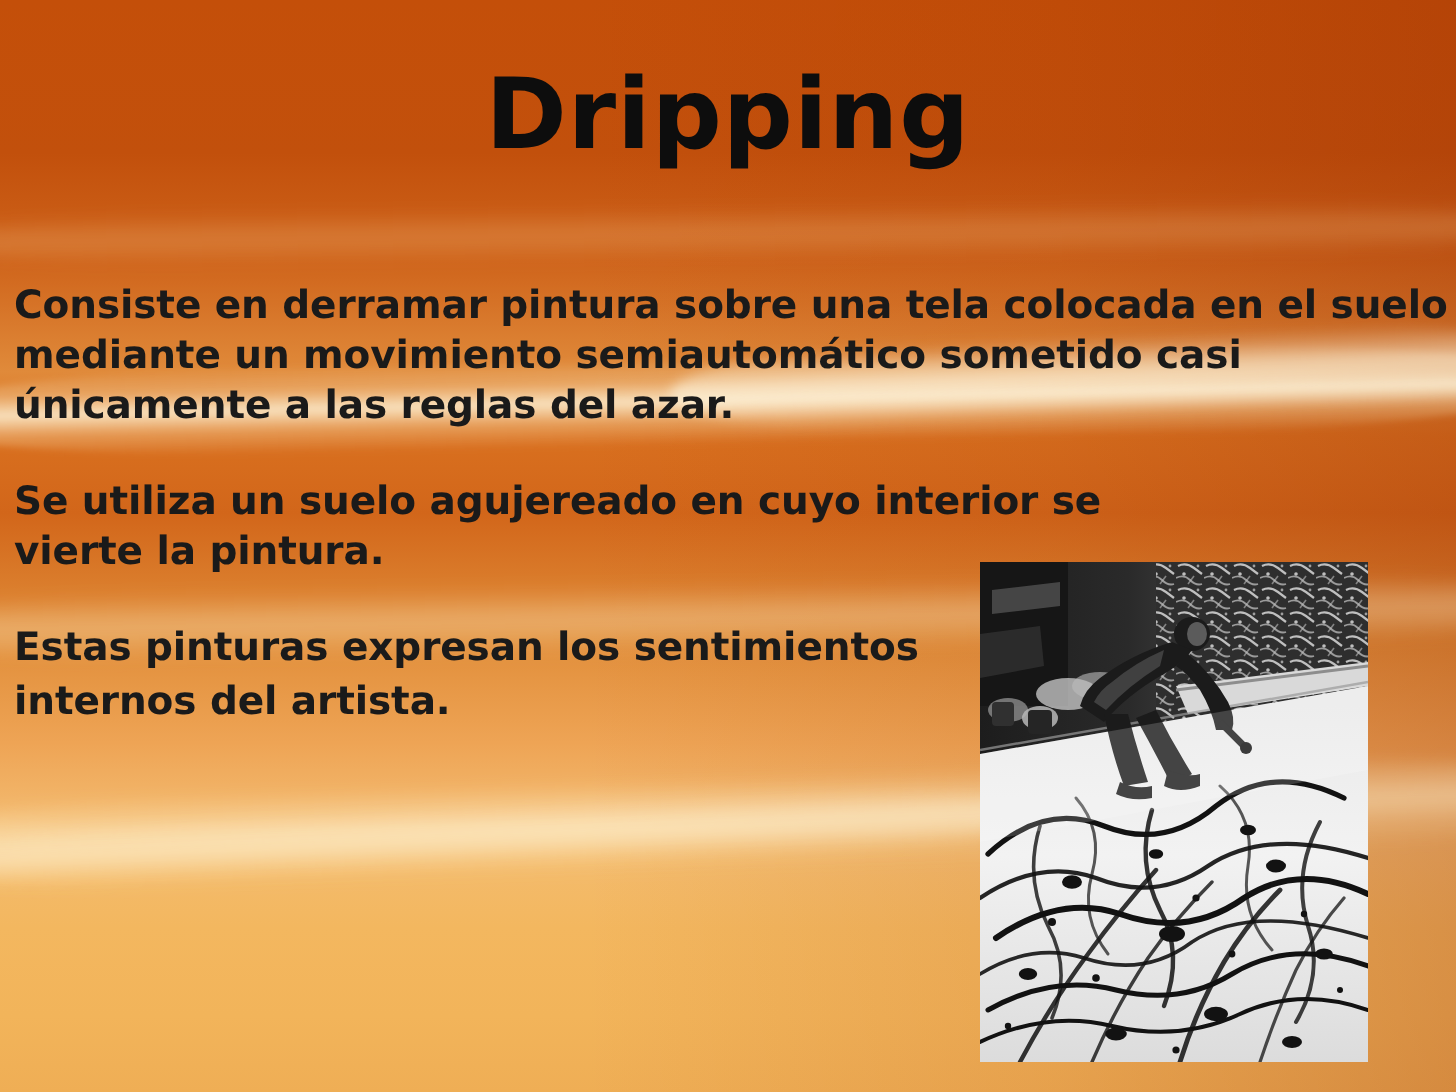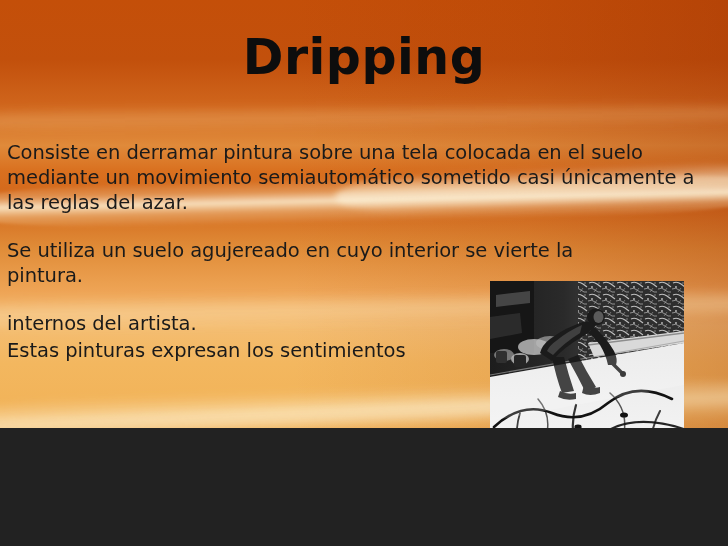--- a/index.html
+++ b/index.html
@@ -4,21 +4,21 @@
 <style>
   html, body {
     margin: 0;
     padding: 0;
     background: #222;
   }
 
   .slide {
     position: relative;
     width: 728px;
-    height: 428px;
+    height: 546px;
     overflow: hidden;
     font-family: "DejaVu Sans", sans-serif;
     
     background:
       linear-gradient(180deg,
         #c44f09 0%,
         #c2500c 14%,
         #cf641b 24%,
         #e08a3a 34%,
         #d9701f 40%,
@@ -161,20 +161,21 @@
     letter-spacing: 0.5px;
     line-height: 1.08;
   }
 
   .body-text {
     position: absolute;
     color: #1a1a1a;
     font-size: 19.5px;
     line-height: 25px;
     letter-spacing: -0.05px;
+    font-weight: bold;
   }
 
   .para-1 {
     left: 7px;
     top: 140px;
     width: 718px;
   }
 
   .para-2 {
     left: 7px;
@@ -228,22 +229,22 @@
 
   <div class="content">
 
     <div class="slide-title">Dripping</div>
 
     <div class="body-text para-1">Consiste en derramar pintura sobre una tela colocada en el suelo mediante un movimiento semiautomático sometido casi únicamente a las reglas del azar.</div>
 
     <div class="body-text para-2">Se utiliza un suelo agujereado en cuyo interior se vierte la pintura.</div>
 
     <div class="body-text para-3">
+      <span class="line">Estas pinturas expresan los sentimientos</span>
       <span class="line">internos del artista.</span>
-      <span class="line">Estas pinturas expresan los sentimientos</span>
     </div>
 
     <div class="photo">
       <svg viewBox="0 0 194 250" preserveAspectRatio="none" aria-hidden="true">
         <defs>
           <linearGradient id="floorGrad" x1="0" y1="0" x2="0" y2="1">
             <stop offset="0%" stop-color="#e9e9e9"></stop>
             <stop offset="45%" stop-color="#f2f2f2"></stop>
             <stop offset="100%" stop-color="#dcdcdc"></stop>
           </linearGradient>

